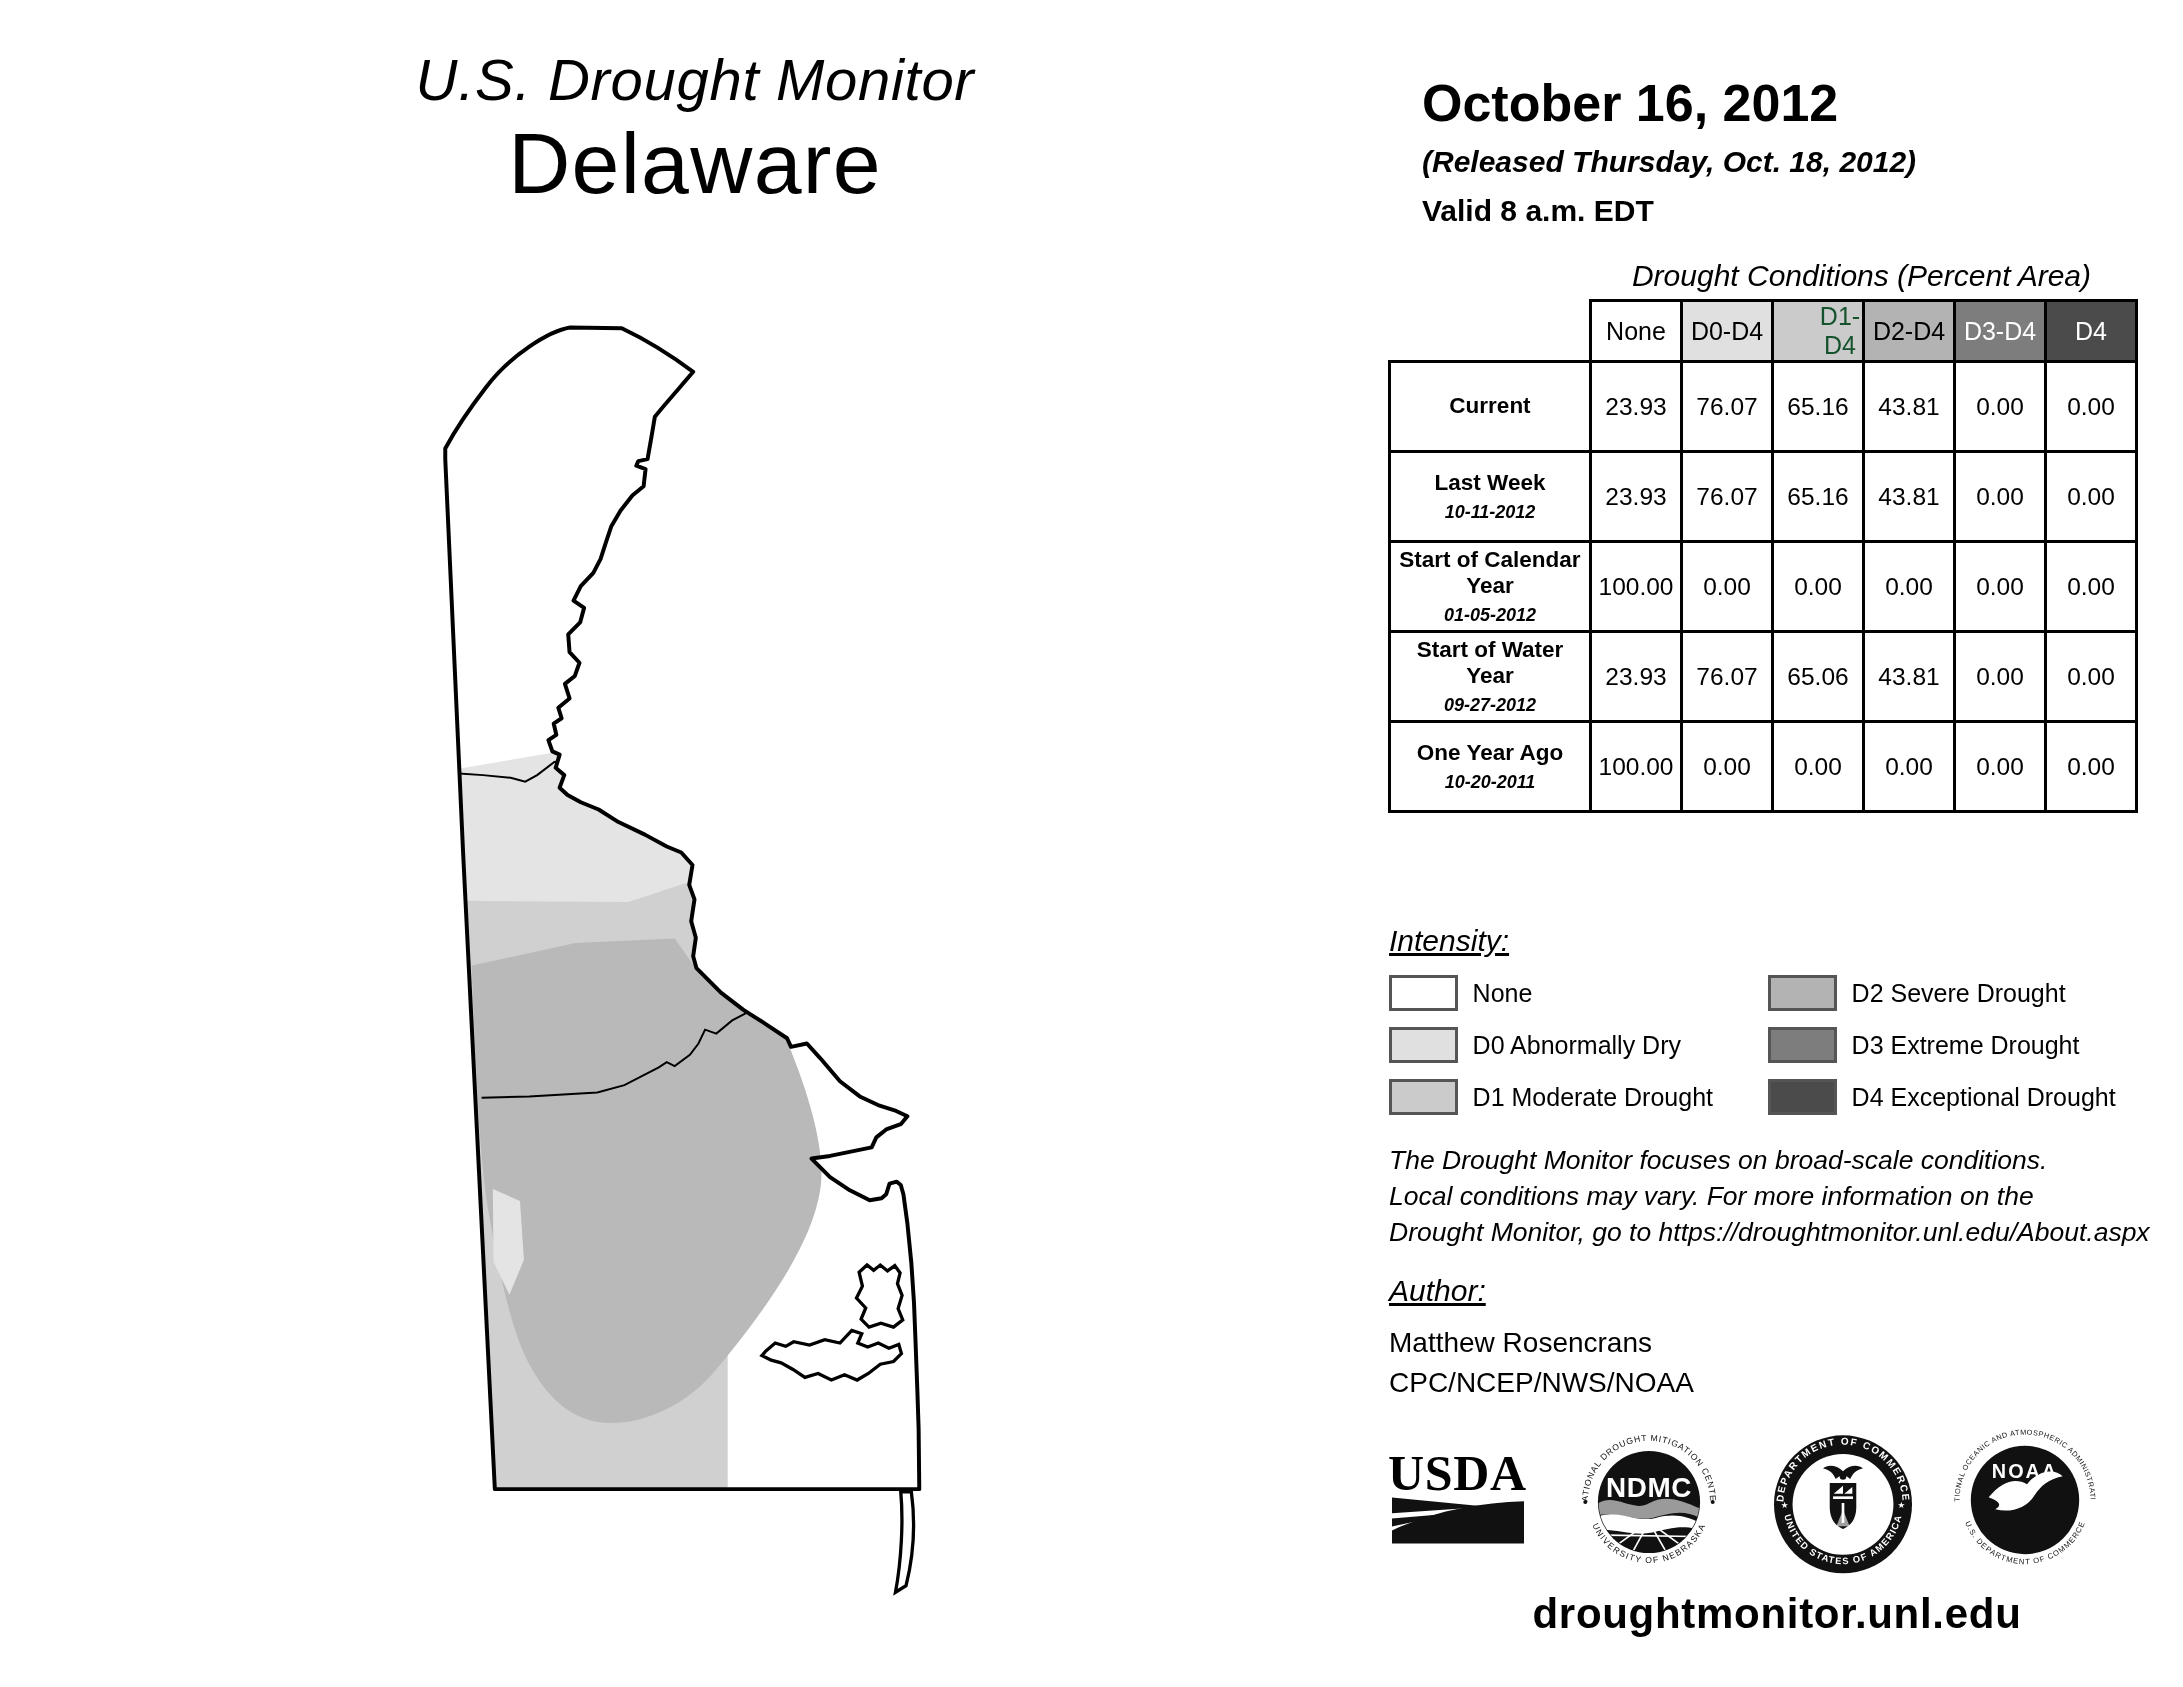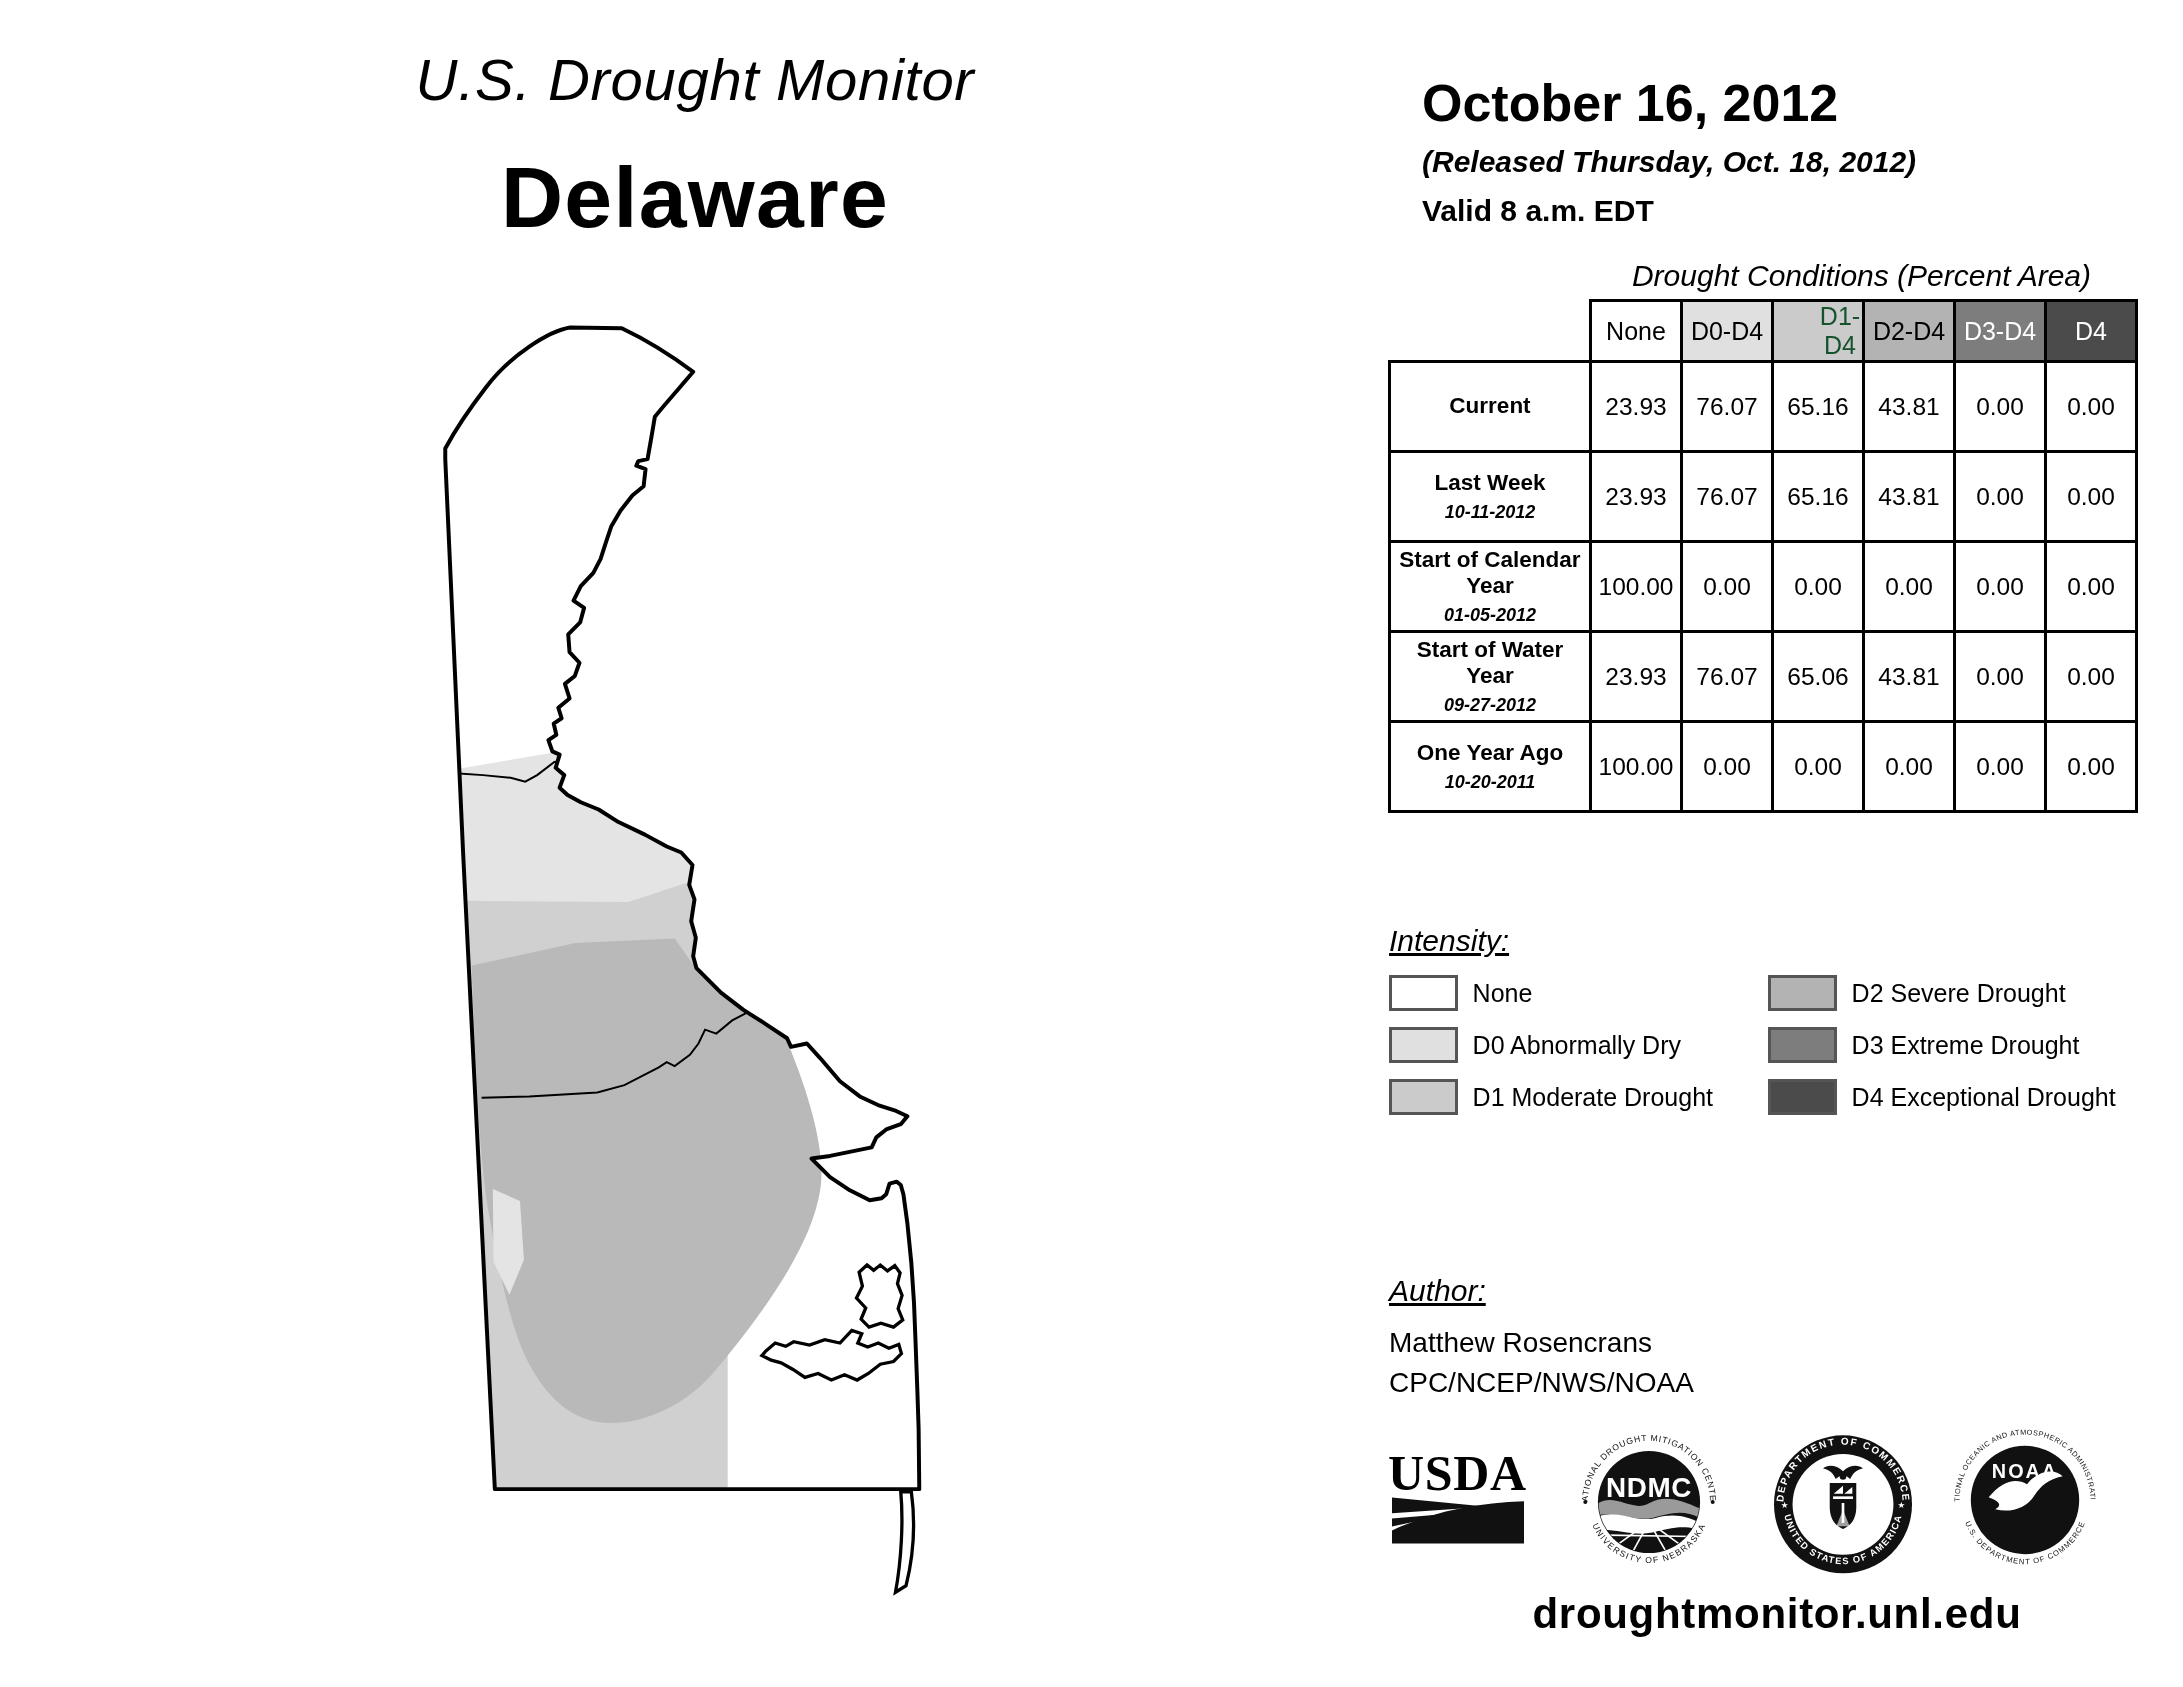--- a/index.html
+++ b/index.html
@@ -3,21 +3,21 @@
 <meta charset="utf-8">
 <style>
   html,body{margin:0;padding:0;background:#ffffff;}
   .canvas{position:relative;width:2183px;height:1687px;background:#ffffff;overflow:hidden;
           font-family:"Liberation Sans",sans-serif;color:#000;}
   .abs{position:absolute;}
 
   
   .title-block{left:278px;top:46px;width:834px;text-align:center;}
   .main-title{font-size:58px;font-weight:normal;font-style:italic;letter-spacing:0.7px;}
-  .state-title{font-size:86px;font-weight:bold;margin-top:35px;letter-spacing:1.3px;}
+  .state-title{font-size:86px;font-weight:normal;margin-top:1px;letter-spacing:1.3px;}
 
   
   .date-block{left:1422px;top:73px;width:708px;text-align:left;}
   .date-main{font-size:52px;font-weight:bold;}
   .date-released{font-size:30px;font-weight:bold;font-style:italic;margin-top:12px;}
   .date-valid{font-size:30px;font-weight:bold;margin-top:14.6px;}
 
   
   .tbl-title{left:1589px;top:259px;width:545px;text-align:center;font-size:30px;font-style:italic;}
   table.dm{position:absolute;left:1388px;top:299px;border-collapse:collapse;table-layout:fixed;}
@@ -199,20 +199,25 @@
       <div class="leg-item">
         <span class="swatch" style="background: rgb(125, 125, 125);"></span>
         <span class="leg-label">D3 Extreme Drought</span>
       </div>
       <div class="leg-item">
         <span class="swatch" style="background: rgb(75, 75, 75);"></span>
         <span class="leg-label">D4 Exceptional Drought</span>
       </div>
     </div>
 
+  <div class="abs disclaimer" id="disclaimer">
+      <div>The Drought Monitor focuses on broad-scale conditions.</div>
+      <div>Local conditions may vary. For more information on the</div>
+      <div>Drought Monitor, go to https://droughtmonitor.unl.edu/About.aspx</div>
+    </div>
 
   <div class="abs author-head">Author:</div>
   <div class="abs author-name">Matthew Rosencrans</div>
   <div class="abs author-org">CPC/NCEP/NWS/NOAA</div>
 
   <div class="abs usda">
     <div class="usda-text">USDA</div>
     <svg width="132" height="49" viewBox="0 0 200 74">
       <path d="M 0,2 L 145,16 L 0,26 Z" fill="#111"></path>
       <path d="M 0,34 L 95,26 L 0,46 Z" fill="#111"></path>

